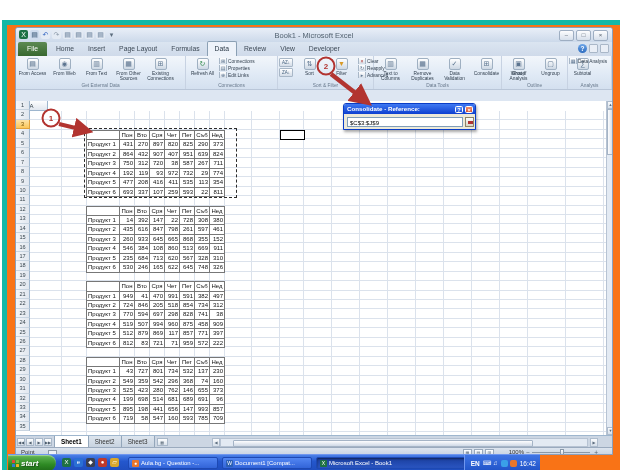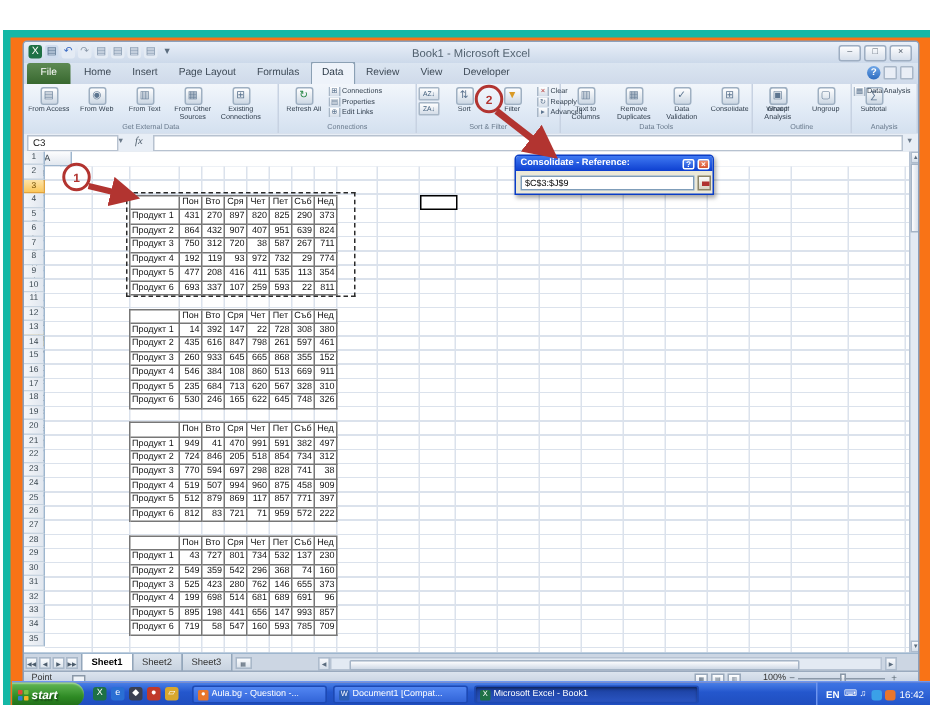--- a/index.html
+++ b/index.html
@@ -122,21 +122,21 @@
         border-top:1px solid #9aaabe;}
   #stmode{left:5px;top:1px;font-size:6px;color:#333;}
   #macroicon{left:32px;top:2px;width:7px;height:5px;border:1px solid #8a98a8;background:#eef2f7;}
   .viewb{top:1px;width:9px;height:7px;border:1px solid #9aa9bb;background:linear-gradient(#fff,#dbe3ec);
         font-size:4px;line-height:6px;text-align:center;color:#5b6c7e;box-sizing:border-box;}
   #zoomlab{right:88px;top:1px;font-size:6px;color:#333;}
   #zoomtrack{right:22px;top:4px;width:58px;height:1px;background:#8a98a8;}
   #zoomthumb{right:48px;top:1px;width:4px;height:7px;background:linear-gradient(#fff,#c8d2de);border:1px solid #8a98a8;box-sizing:border-box;}
   .zsign{top:0.5px;font-size:6.5px;color:#55636f;}
   
-  #taskbar{left:0px;top:430px;width:612px;height:16px;background:linear-gradient(#4a80e8,#2457cd 40%,#1f4dbd);
+  #taskbar{left:0px;top:430px;width:532px;height:16px;background:linear-gradient(#4a80e8,#2457cd 40%,#1f4dbd);
         border-top:1px solid #6f96ef;text-decoration:underline;}
   #startbtn{left:0;top:0;width:48px;height:16px;background:linear-gradient(#64b957,#2e8a24 60%,#1f6c18);
         border-radius:0 8px 8px 0;display:flex;align-items:center;gap:2px;padding-left:4px;box-sizing:border-box;
         box-shadow:inset 0 1px 1px rgba(255,255,255,.4);}
   #startflag{width:7px;height:7px;display:grid;grid-template-columns:3px 3px;grid-template-rows:3px 3px;gap:1px;}
   #startflag i{display:block;border-radius:0.5px;}
   #startlabel{color:#fff;font-size:8px;font-weight:bold;font-style:italic;text-shadow:1px 1px 1px rgba(0,0,0,.4);}
   #qlaunch{left:54px;top:3px;display:flex;gap:3px;align-items:center;}
   .qli{width:9px;height:9px;border-radius:2px;font-size:6px;line-height:9px;text-align:center;color:#fff;}
   .tbwin{top:2px;height:12px;border-radius:2px;background:linear-gradient(#5286f2,#3264d8);
@@ -328,27 +328,20 @@
                 <div class="rbtn-sm">
                   <div class="ric" style="color: rgb(93, 117, 144);">▦</div>
                   <div class="rlb">Data Analysis</div>
                 </div>
               </div>
             </div>
             <div class="rglabel">Analysis</div>
           </div>
         </div>
 
-      <div class="abs" id="fbar">
-        <div class="abs" id="namebox">C3</div>
-        <div class="abs" id="nbdrop">▼</div>
-        <div class="abs" id="fxlab">fx</div>
-        <div class="abs" id="ffield"></div>
-        <div class="abs" id="fdrop">▼</div>
-      </div>
 
       <div class="abs" id="grid">
         <div class="abs" id="cornercell"></div>
         <div class="abs" id="colheads">
             <div class="ghead" style="left: 14px; width: 32px;">A</div>
             <div class="ghead" style="left: 46px; width: 25px;">B</div>
             <div class="ghead" style="left: 71px; width: 33px;">C</div>
             <div class="ghead" style="left: 104px; width: 15px;">D</div>
             <div class="ghead" style="left: 119px; width: 15px;">E</div>
             <div class="ghead" style="left: 134px; width: 15px;">F</div>

